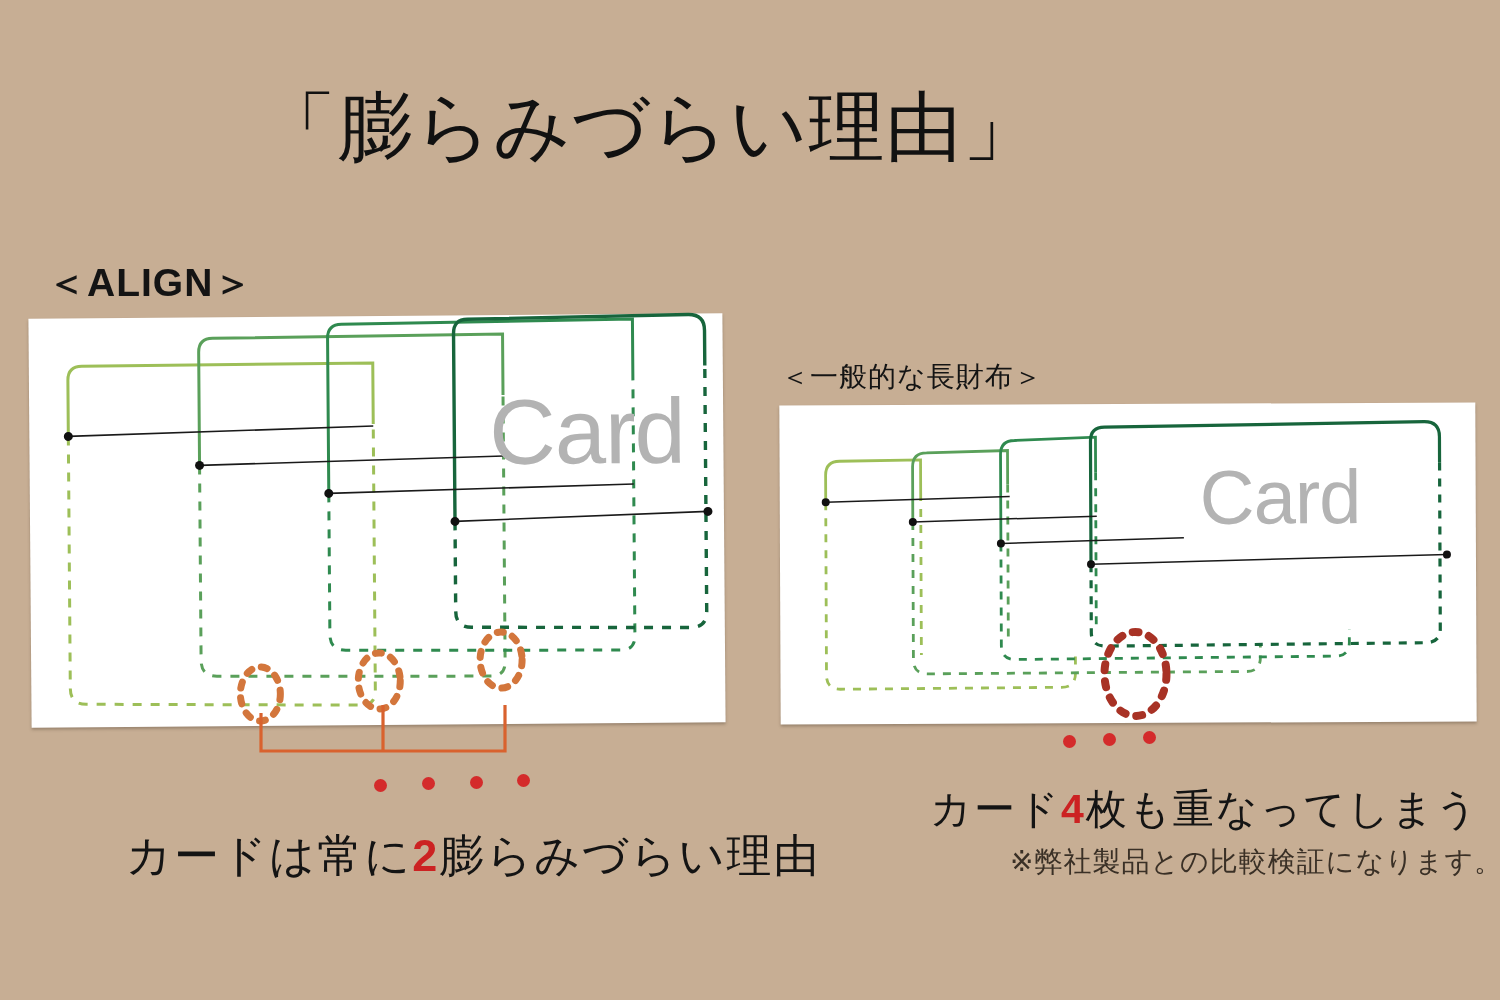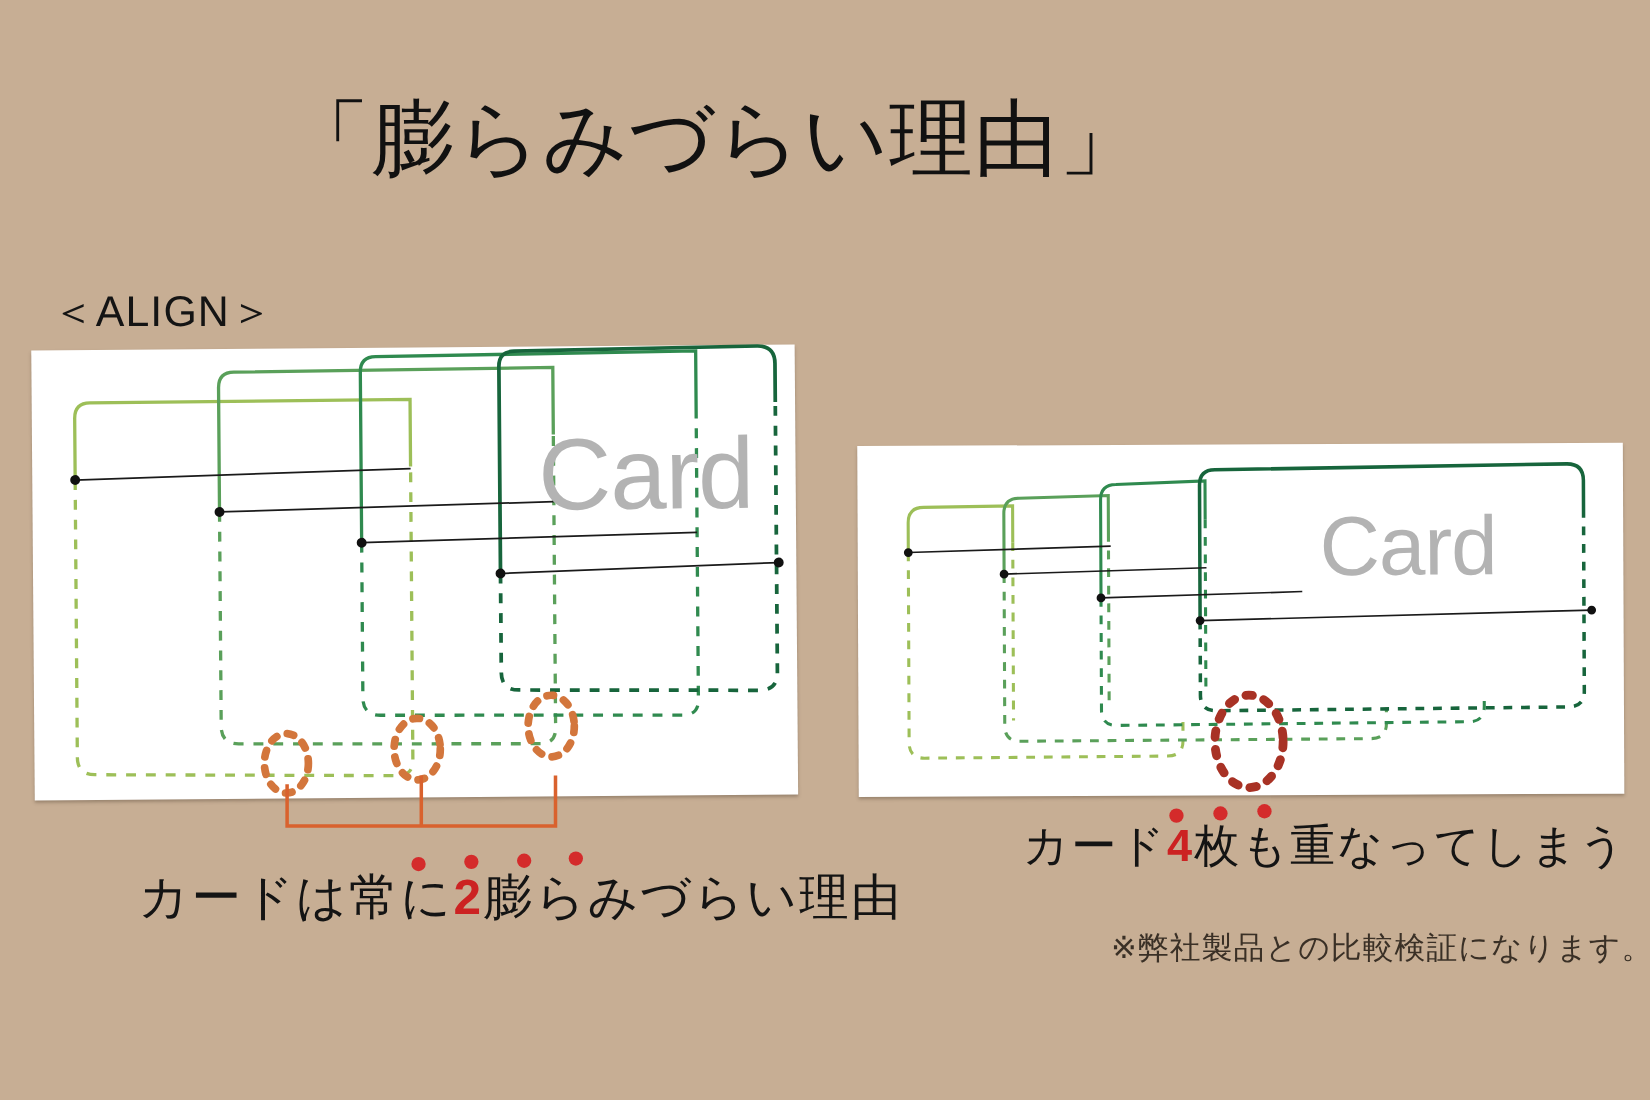--- a/index.html
+++ b/index.html
@@ -26,21 +26,21 @@
 
   
   .sec-label{
     position:absolute;
     color:#141414;
     white-space:nowrap;
   }
   #label-align{
     left:47px;top:256px;
     font-size:39px;
-    font-weight:normal;
+    font-weight:bold;
     letter-spacing:1px;
   }
   #label-general{
     left:781px;top:358px;
     font-size:28px;
     letter-spacing:1px;
   }
 
   
   .panel{
@@ -67,20 +67,21 @@
     pointer-events:none;
   }
   #card-word-left{left:460px;top:65px;font-size:92px;letter-spacing:-1px;}
   #card-word-right{left:420px;top:50px;font-size:76px;letter-spacing:-1px;}
 
   
   .caption{
     position:absolute;
     white-space:nowrap;
     color:#141414;
+    margin-top:40px;
   }
   #caption-left{left:126px;top:786px;font-size:45px;letter-spacing:2px;}
   #caption-right{left:930px;top:742px;font-size:41px;letter-spacing:2px;}
   .num-red{color:#cc2222;font-weight:bold;}
   .emph-dots{position:absolute;pointer-events:none;}
   .emph-dot{
     position:absolute;
     width:13px;height:13px;border-radius:50%;
     background:#d42b2b;
   }
@@ -150,20 +151,21 @@
     </svg>
 
     <div class="card-word" id="card-word-left">Card</div>
   </div>
 
   <svg style="position:absolute;left:180px;top:695px;width:360px;height:80px;overflow:visible;" viewBox="0 0 360 80">
     <path d="M 81 18 L 81 56 L 325 56 L 325 10
              M 203 10 L 203 56" fill="none" stroke="#d9622e" stroke-width="3.2"></path>
   </svg>
 
+  <div class="sec-label" id="label-general">＜一般的な長財布＞</div>
 
   <div class="panel" id="panel-right">
     <svg class="panel-svg" viewBox="0 0 696 319" preserveAspectRatio="none">
 
       <g>
         <path d="M 46 97 L 46 70 Q 46 56 60 56 L 141 55 L 141 88" fill="none" stroke="#9dbf58" stroke-width="2.8"></path>
         <path d="M 46 97 L 46 270 Q 46 284 60 284 L 281 283 Q 295 283 295 269 L 295 252" fill="none" stroke="#9dbf58" stroke-width="2.8" stroke-dasharray="8 8"></path>
         <path d="M 141 88 L 141 250" fill="none" stroke="#9dbf58" stroke-width="2.8" stroke-dasharray="8 8"></path>
       </g>
 

